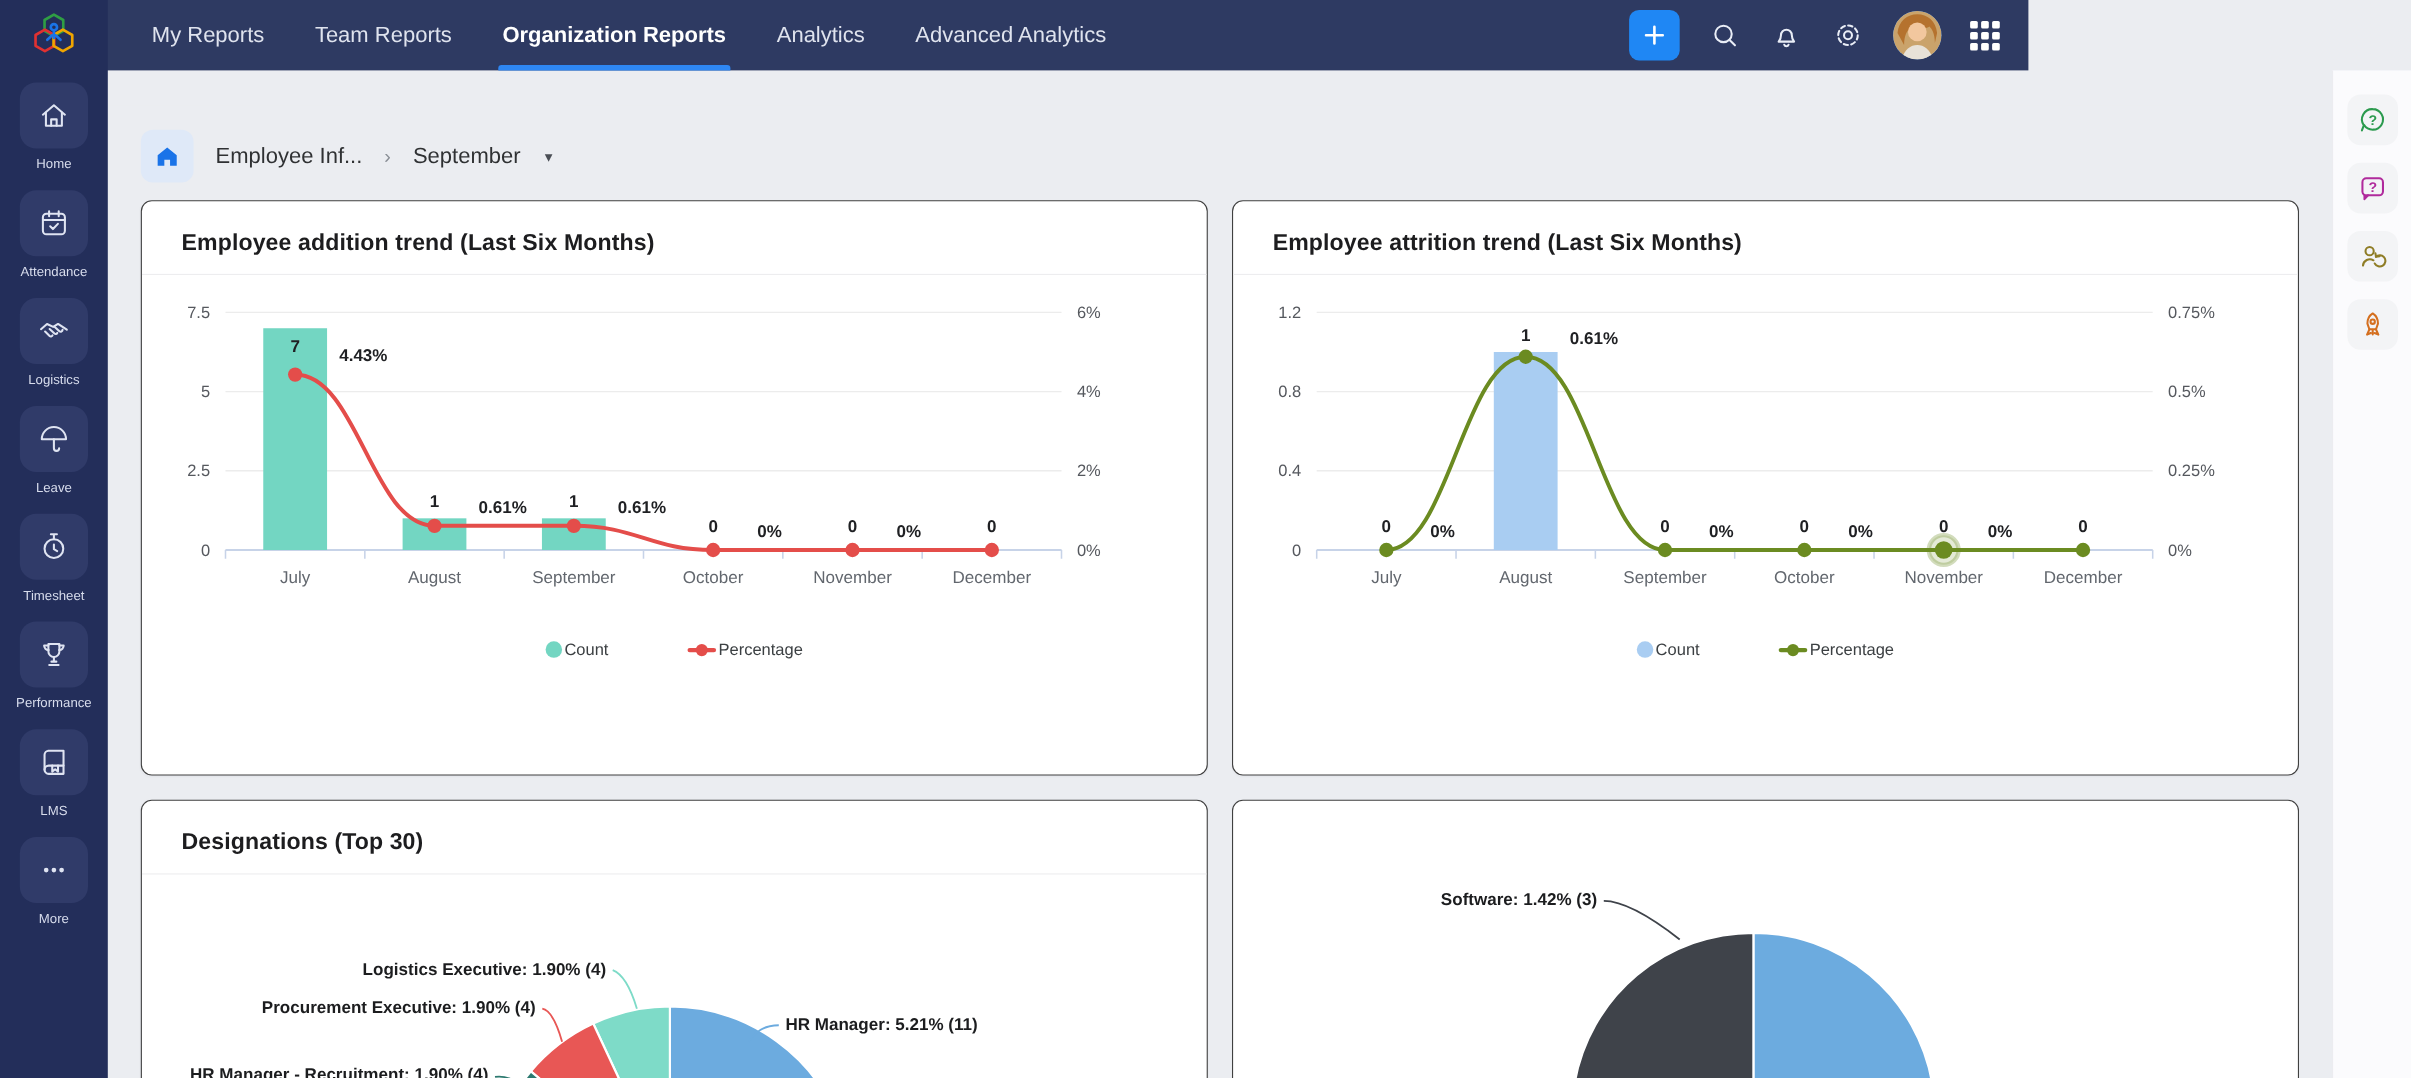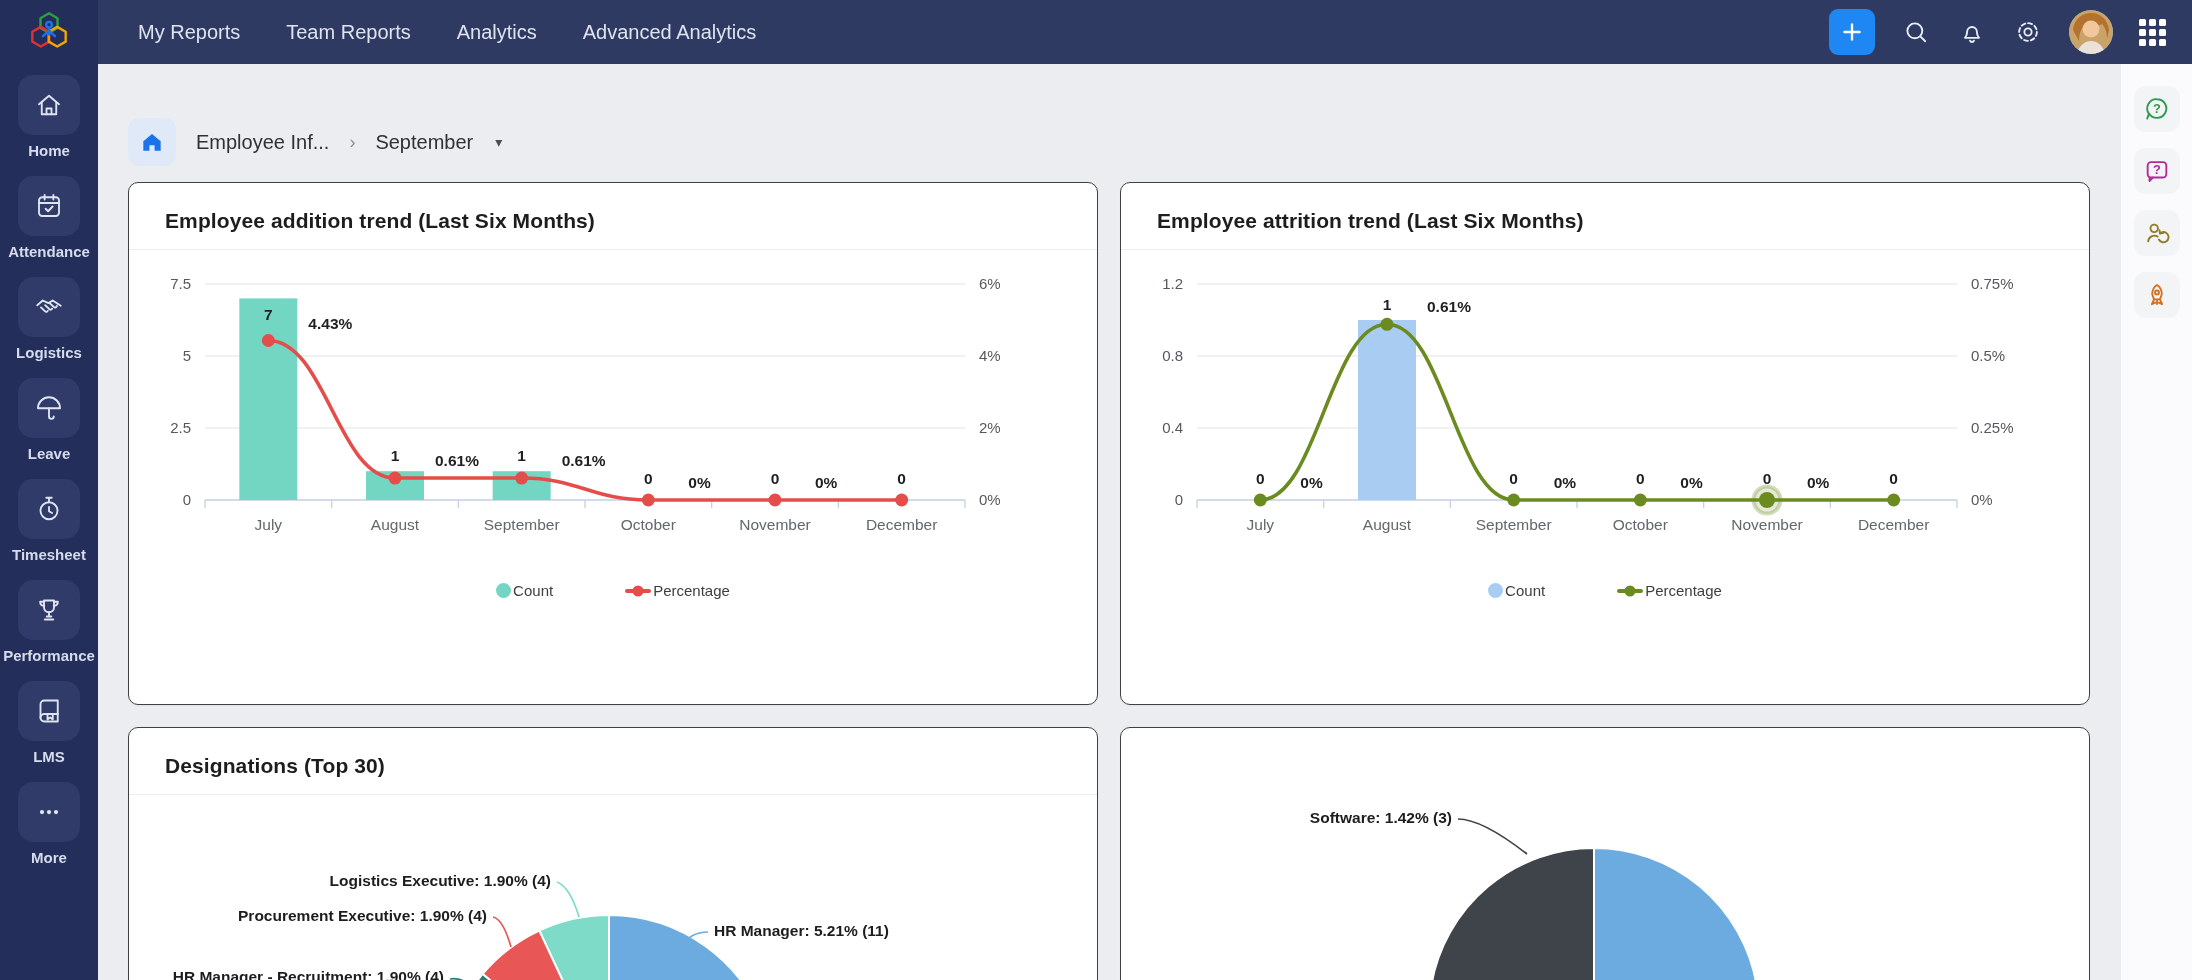--- a/index.html
+++ b/index.html
@@ -1,37 +1,37 @@
 <!DOCTYPE html>
 <html><head>
 <meta charset="utf-8">
 <style>
   * { margin:0; padding:0; box-sizing:border-box; }
   html,body { width:2192px; height:980px; overflow:hidden; font-family:"Liberation Sans", sans-serif; background:#ebedf1; }
 
   
-  .topbar { position:absolute; left:0; top:0; width:2192px; height:64px; background:#2e3a62; display:flex; align-items:center; z-index:5; }
+  .topbar { position:absolute; left:0; top:0; width:1844px; height:64px; background:#2e3a62; display:flex; align-items:center; z-index:5; }
   .tabs { display:flex; align-items:center; height:100%; margin-left:138px; gap:46px; }
   .tab { height:100%; display:flex; align-items:center; color:#dfe3ee; font-size:20px; cursor:pointer; position:relative; white-space:nowrap; }
   .tab.active { color:#ffffff; font-weight:bold; }
   .tab.active::after { content:""; position:absolute; left:-4px; right:-4px; bottom:0; height:5px; background:#2e86f2; border-radius:3px 3px 0 0; }
   .top-actions { margin-left:auto; margin-right:26px; display:flex; align-items:center; gap:26px; }
   .plus-btn { width:46px; height:46px; background:#1f87f4; border-radius:9px; display:flex; align-items:center; justify-content:center; cursor:pointer; }
   .top-icon { width:30px; height:30px; display:flex; align-items:center; justify-content:center; cursor:pointer; }
   .avatar { width:44px; height:44px; border-radius:50%; overflow:hidden; cursor:pointer; background:#8fb3d9; }
   .apps-grid { display:grid; grid-template-columns:repeat(3,7px); grid-template-rows:repeat(3,7px); gap:3px; cursor:pointer; }
   .apps-grid i { background:#ffffff; border-radius:1.5px; }
 
   
   .sidebar { position:absolute; left:0; top:0; width:98px; height:980px; background:#232e5a; z-index:6; display:flex; flex-direction:column; align-items:center; }
   .logo { width:64px; height:58px; margin-top:5px; display:flex; align-items:center; justify-content:center; cursor:pointer; }
   .side-items { display:flex; flex-direction:column; align-items:center; margin-top:12px; gap:17px; }
   .side-item { display:flex; flex-direction:column; align-items:center; gap:7px; cursor:pointer; }
   .side-tile { width:62px; height:60px; background:#303b69; border-radius:15px; display:flex; align-items:center; justify-content:center; }
-  .side-label { font-size:15px; color:#d7dcec;font-weight:bold; }
+  .side-label { font-size:12px; color:#d7dcec; }
 
   
   .rail { position:absolute; right:0; top:64px; width:72px; height:916px; background:#fbfbfd; border-left:1px solid #ececf0; z-index:5; display:flex; flex-direction:column; align-items:center; padding-top:22px; gap:16px; }
   .rail-tile { width:46px; height:46px; background:#f3f4f6; border-radius:12px; display:flex; align-items:center; justify-content:center; cursor:pointer; }
 
   
   .main { position:absolute; left:98px; top:64px; width:2022px; height:916px; background:#ebedf1;margin-top:32px; }
   .breadcrumb { display:flex; align-items:center; margin:22px 30px 16px 30px; height:48px; gap:20px; }
   .home-tile { width:48px; height:48px; background:#dfe9f8; border-radius:11px; display:flex; align-items:center; justify-content:center; cursor:pointer; }
   .bc-text { font-size:20px; color:#2f3133; cursor:pointer; }
@@ -147,20 +147,21 @@
         </div>
         <div class="side-label">More</div>
       </div>
     </div>
 </div>
 
 <header class="topbar">
   <nav class="tabs" id="nav-tabs">
       <div class="tab">My Reports</div>
       <div class="tab">Team Reports</div>
+      <div class="tab active">Organization Reports</div>
       <div class="tab">Analytics</div>
       <div class="tab">Advanced Analytics</div>
     </nav>
   <div class="top-actions" id="top-actions">
       <div class="plus-btn">
         <svg viewBox="0 0 24 24" width="26" height="26" fill="none" stroke="#ffffff" stroke-width="2.2" stroke-linecap="round" stroke-linejoin="round" style="color: rgb(255, 255, 255);">
           <path d="M12 5v14M5 12h14"></path>
         </svg>
       </div>
       <div class="top-icon">

